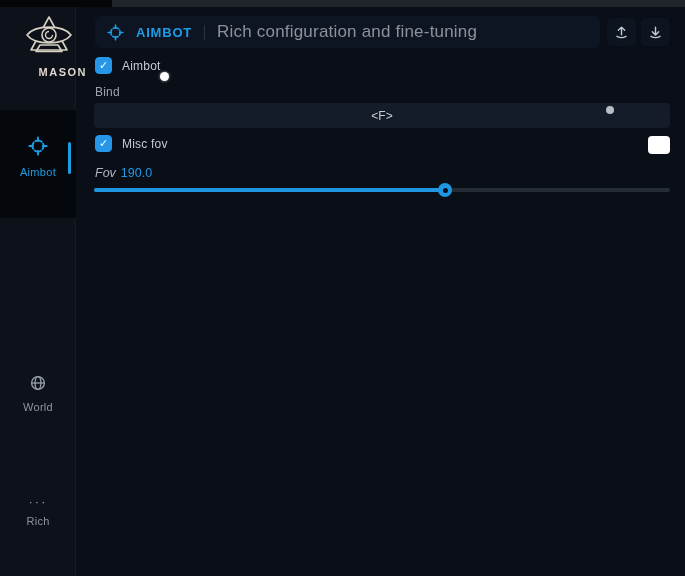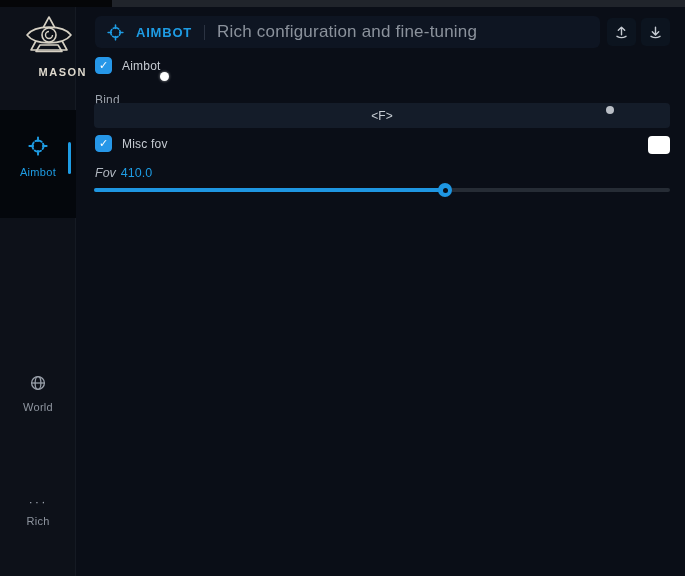--- a/index.html
+++ b/index.html
@@ -206,38 +206,38 @@
   </span>
 </div>
 
 <div class="checkbox-row" style="top:57px;">
   <span class="checkbox checked">
     <span class="tick">✓</span>
   </span>
   <span class="cb-label">Aimbot</span>
 </div>
 
-<div class="field-label" style="top:85px;margin-top:8px;">Bind</div>
+<div class="field-label" style="top:85px;">Bind</div>
 
 <div class="bind-input">
   <span>&lt;F&gt;</span>
   <span class="bind-dot"></span>
 </div>
 
 <div class="checkbox-row" style="top:135px;">
   <span class="checkbox checked">
     <span class="tick">✓</span>
   </span>
   <span class="cb-label">Misc fov</span>
 </div>
 
 <div class="color-swatch" style="background: rgb(255, 255, 255);"></div>
 
 <div class="fov-row">
-  <span class="fov-name">Fov</span><span class="fov-value">410.0</span>
+  <span class="fov-name">Fov</span><span class="fov-value">190.0</span>
 </div>
 
 <div class="slider">
   <div class="slider-track"></div>
   <div class="slider-fill" style="width: 61%;"></div>
   <div class="slider-handle" style="left: 61%;"></div>
 </div>
 
 <div class="cursor-dot"></div>
 

